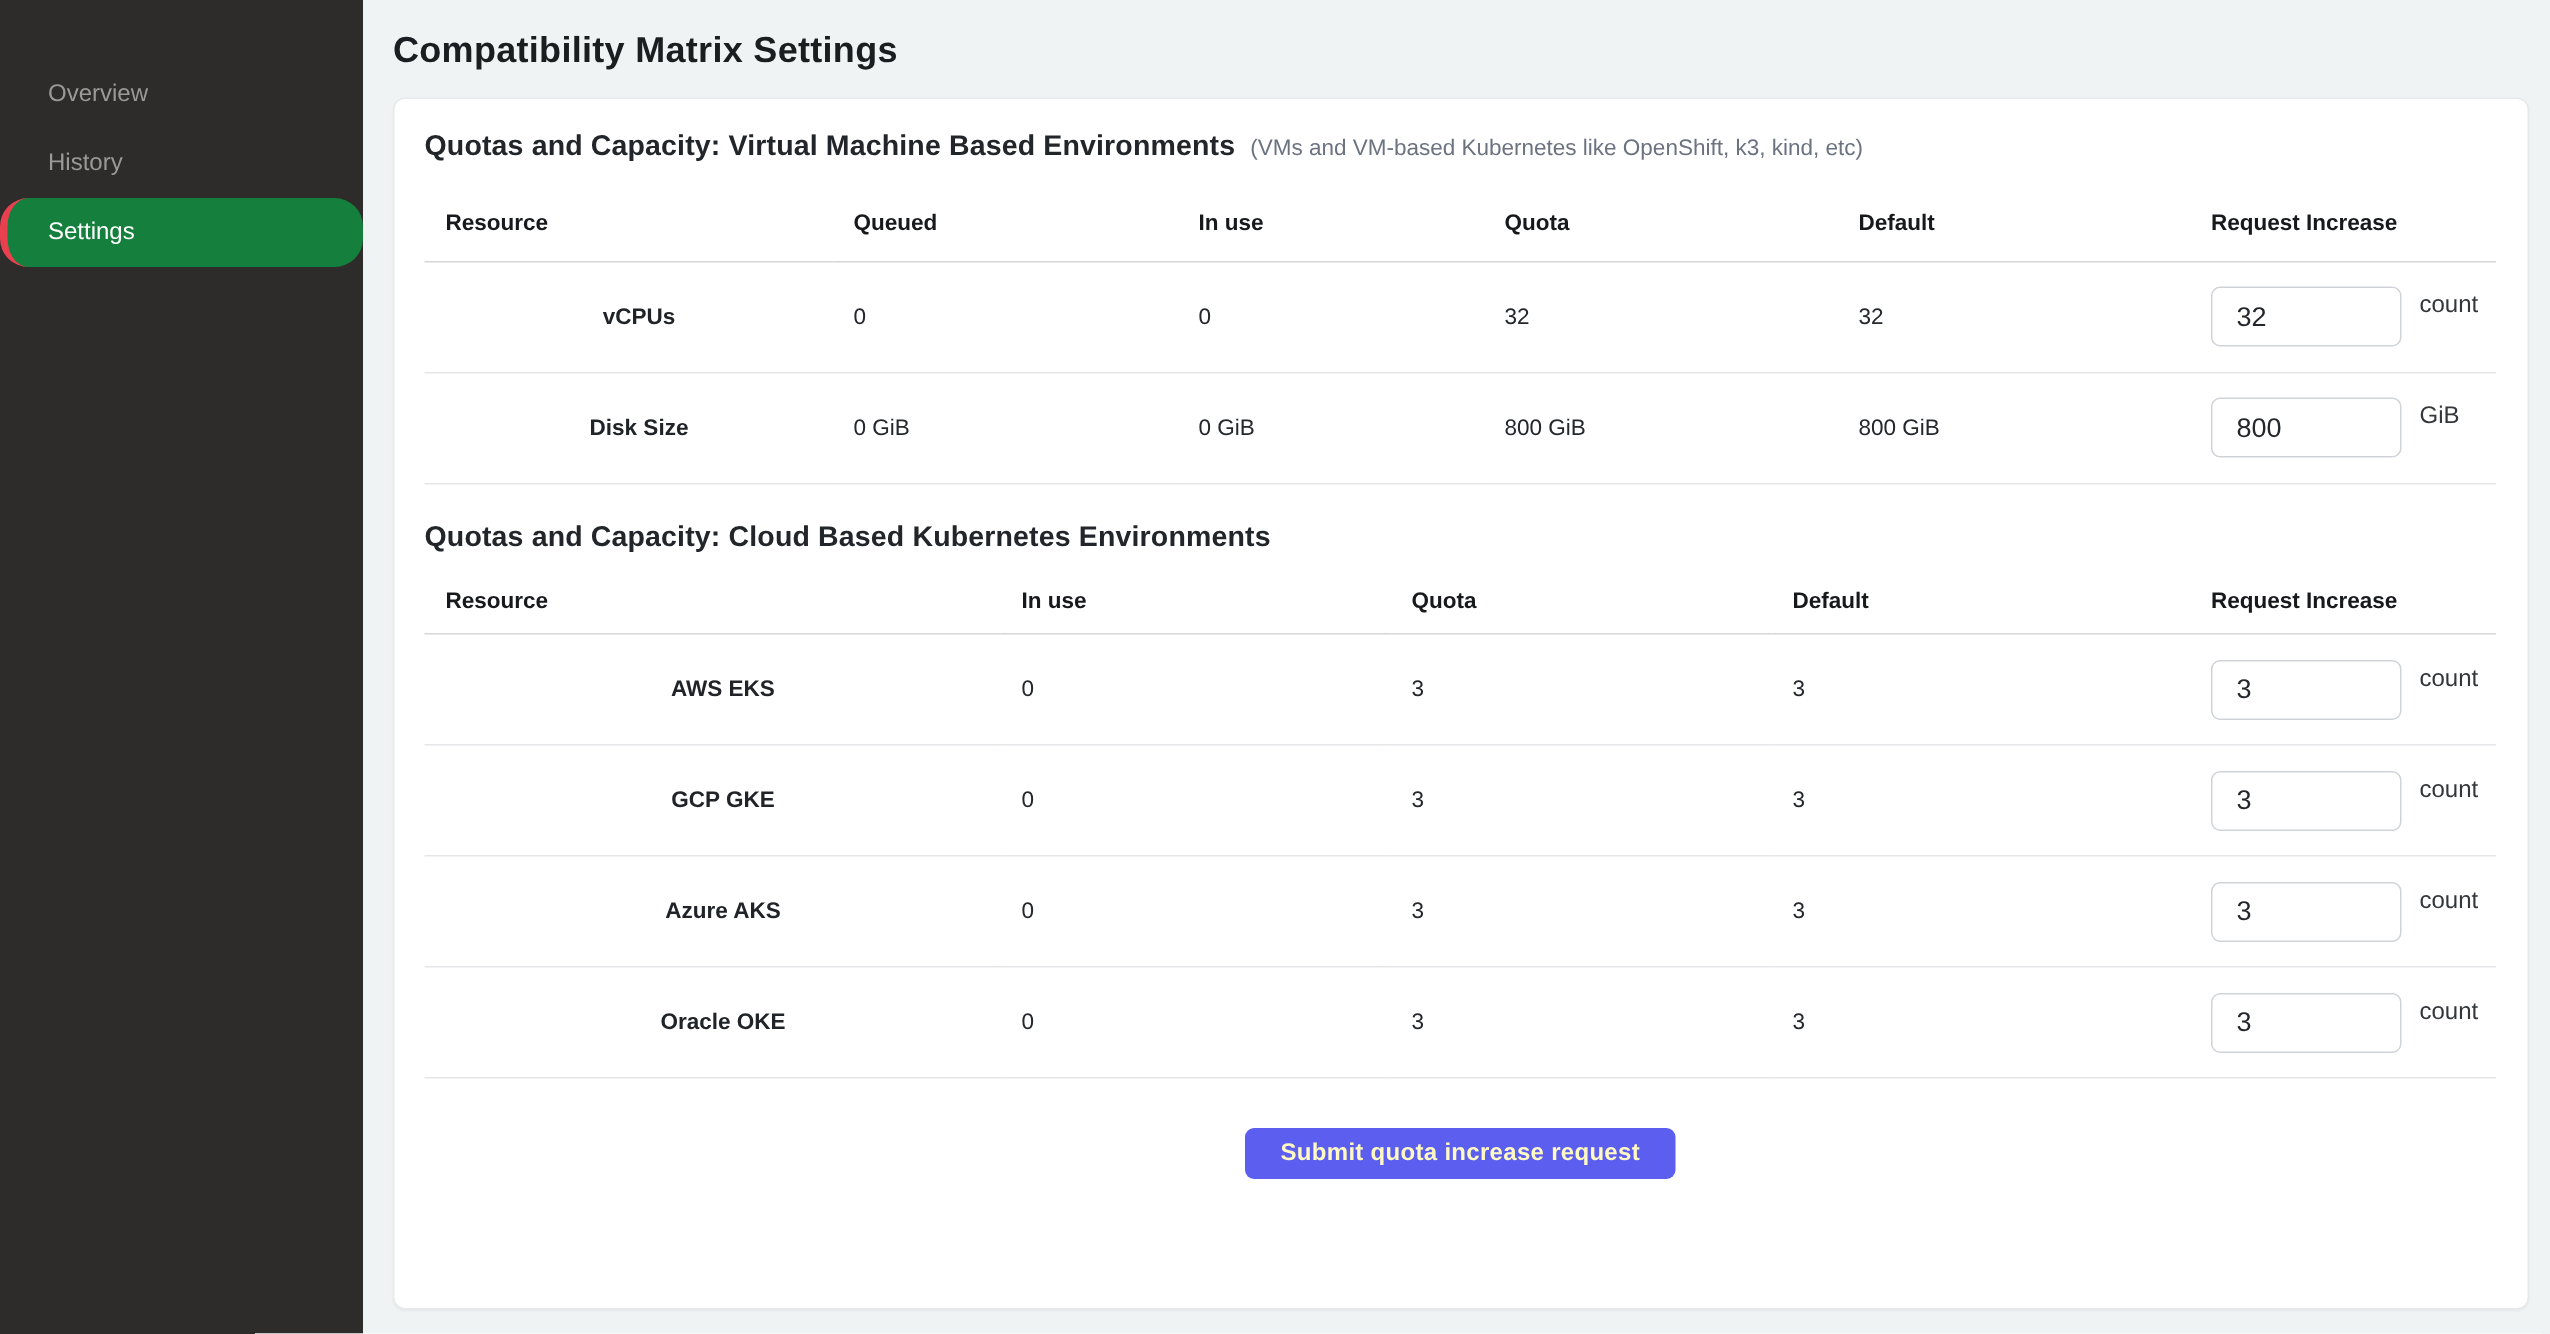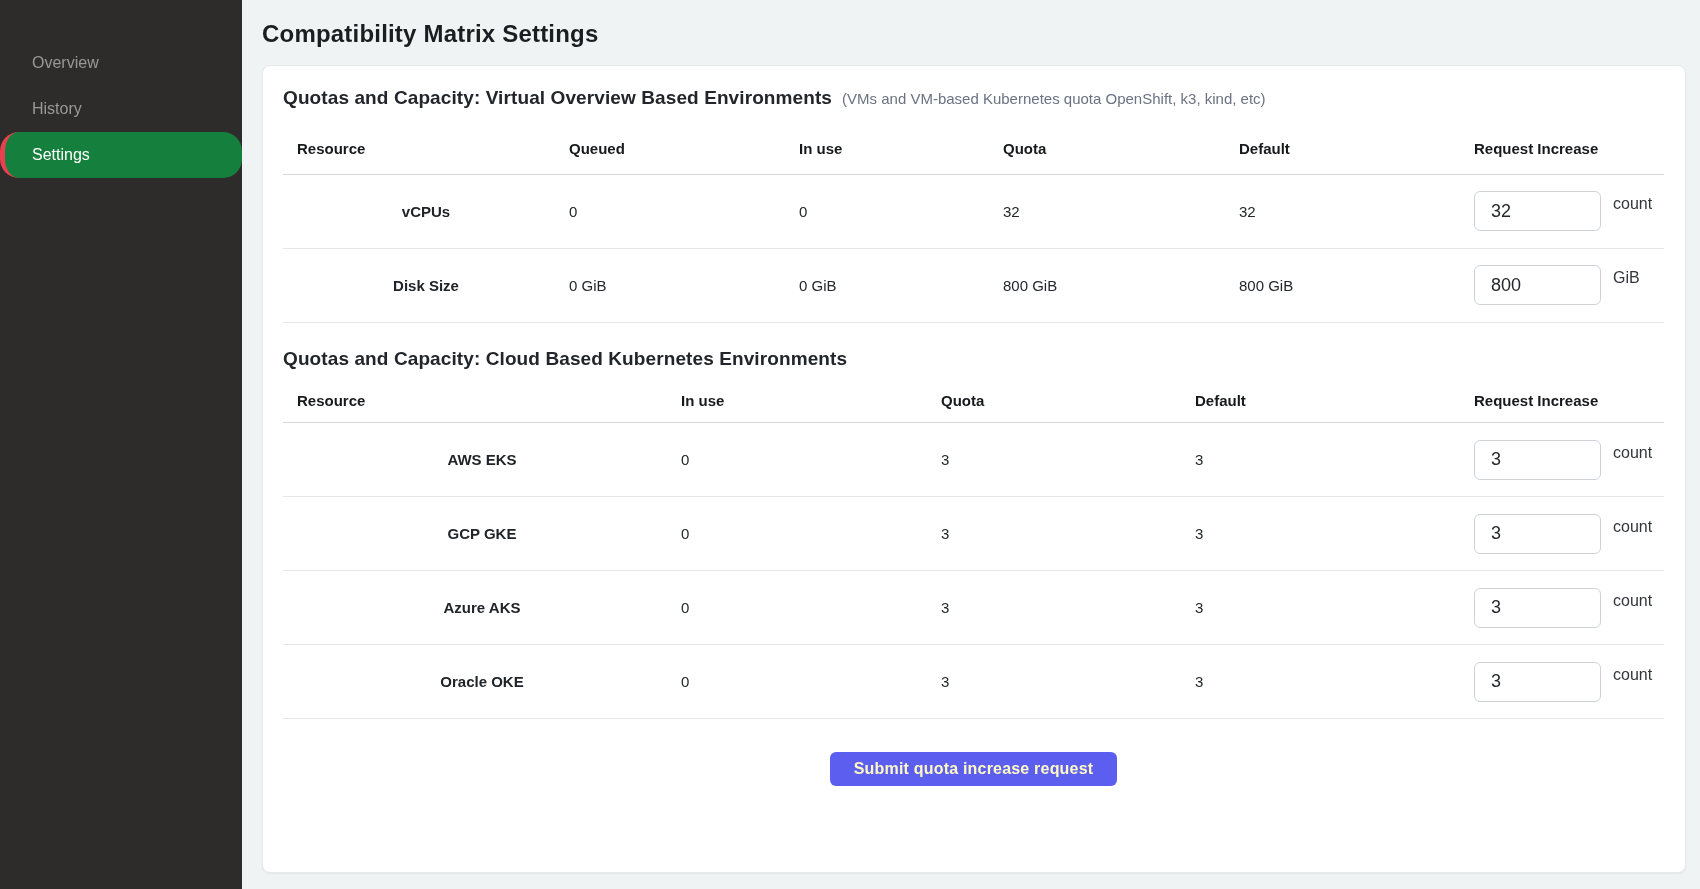--- a/index.html
+++ b/index.html
@@ -142,22 +142,22 @@
   </div>
 </aside>
 
 <main class="main">
   <h1 class="page-title">Compatibility Matrix Settings</h1>
 
   <div class="card">
 
     <section>
       <div class="section-heading">
-        <span class="section-title">Quotas and Capacity: Virtual Overview Based Environments</span>
-        <span class="section-subtitle">(VMs and VM-based Kubernetes quota OpenShift, k3, kind, etc)</span>
+        <span class="section-title">Quotas and Capacity: Virtual Machine Based Environments</span>
+        <span class="section-subtitle">(VMs and VM-based Kubernetes like OpenShift, k3, kind, etc)</span>
       </div>
 
       <table class="tbl-1">
         <colgroup>
           <col style="width:272px">
             <col style="width:230px">
             <col style="width:204px">
           <col style="width:236px">
             <col style="width:235px">
             <col style="width:204px">

